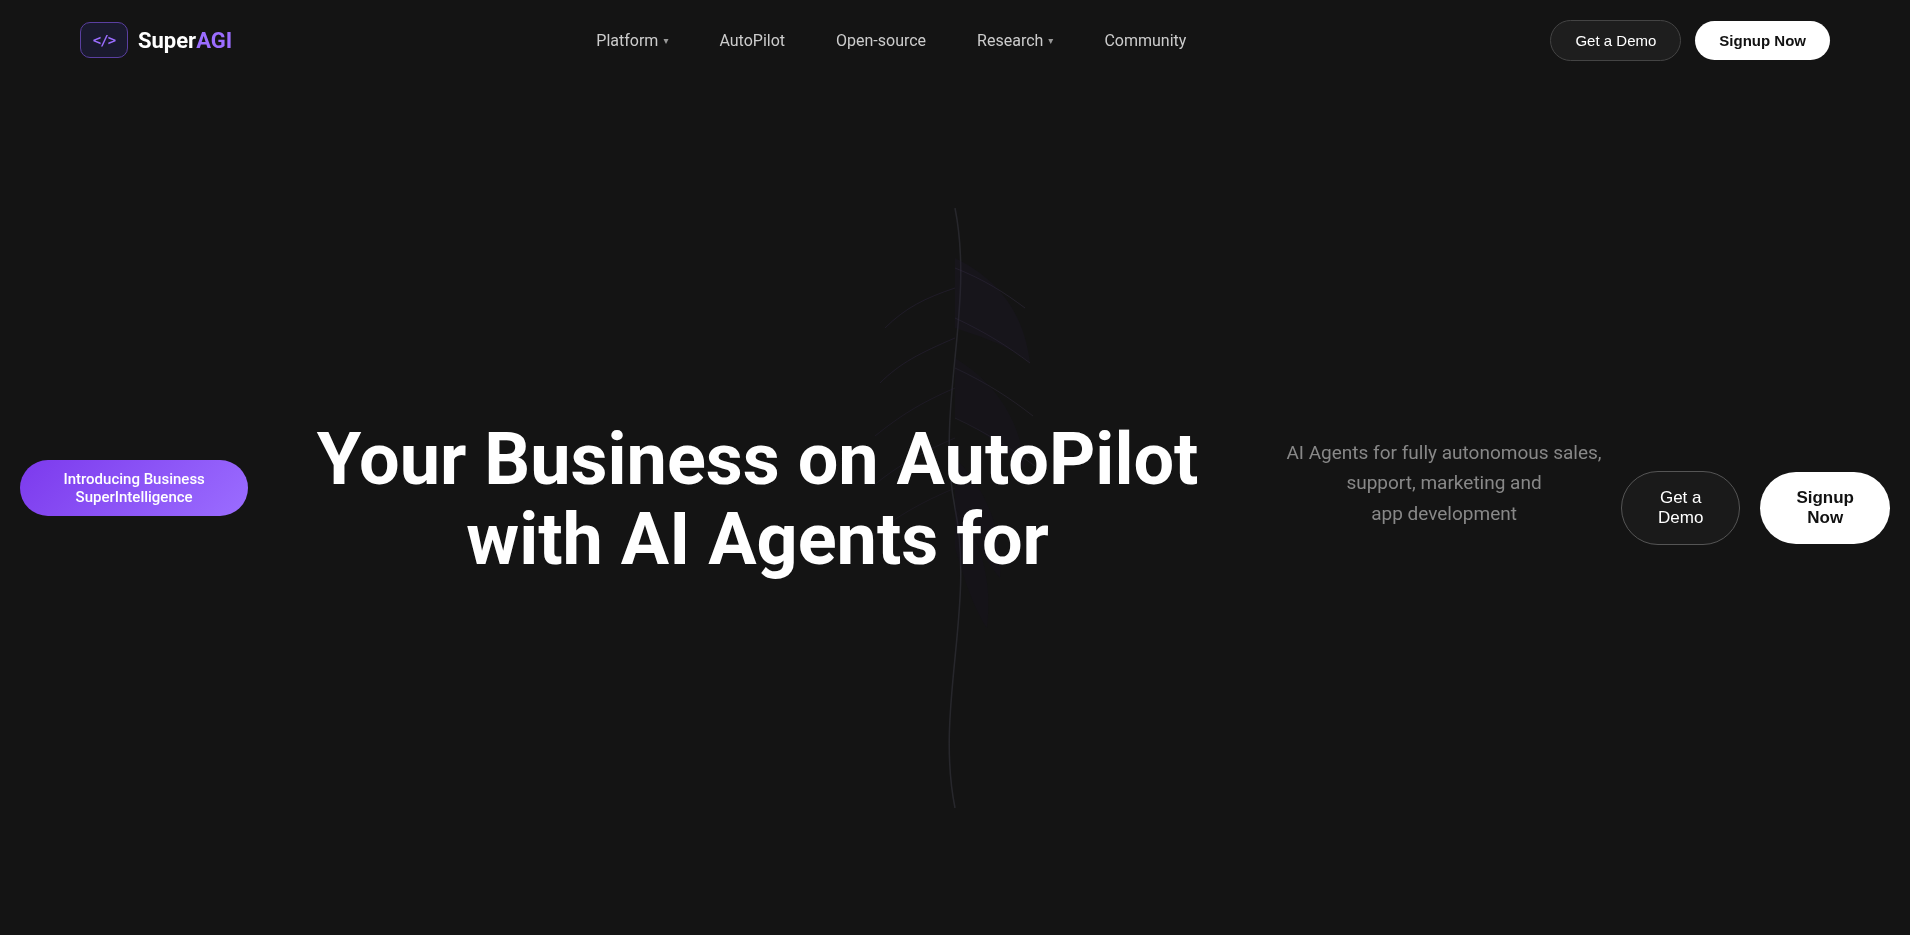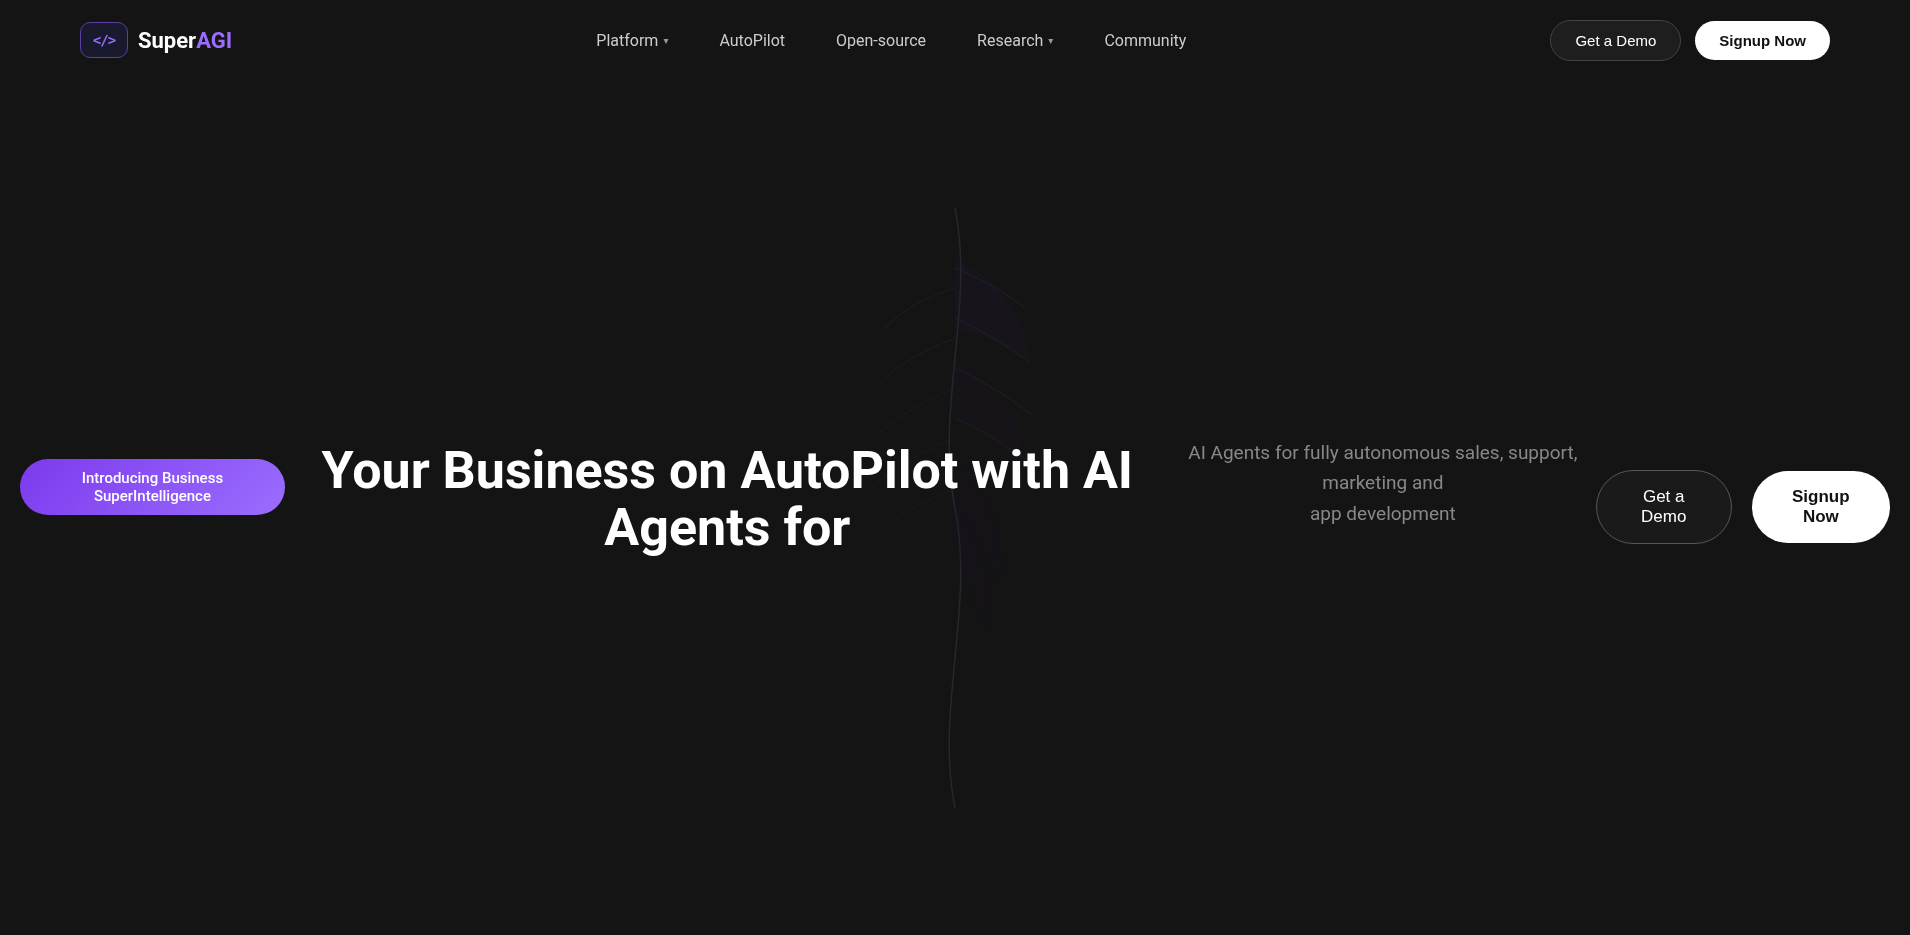--- a/index.html
+++ b/index.html
@@ -148,21 +148,21 @@
       color: #ffffff;
       font-size: 15px;
       font-weight: 500;
       border-radius: 50px;
       padding: 10px 24px;
       margin-bottom: 40px;
       display: inline-block;
     }
 
     .hero-headline {
-      font-size: 52px;
+      font-size: 72px;
       font-weight: 700;
       line-height: 1.1;
       color: #ffffff;
       max-width: 1100px;
       margin-bottom: 16px;
     }
 
     .hero-subtext {
       color: #888888;
       font-size: 19px;

